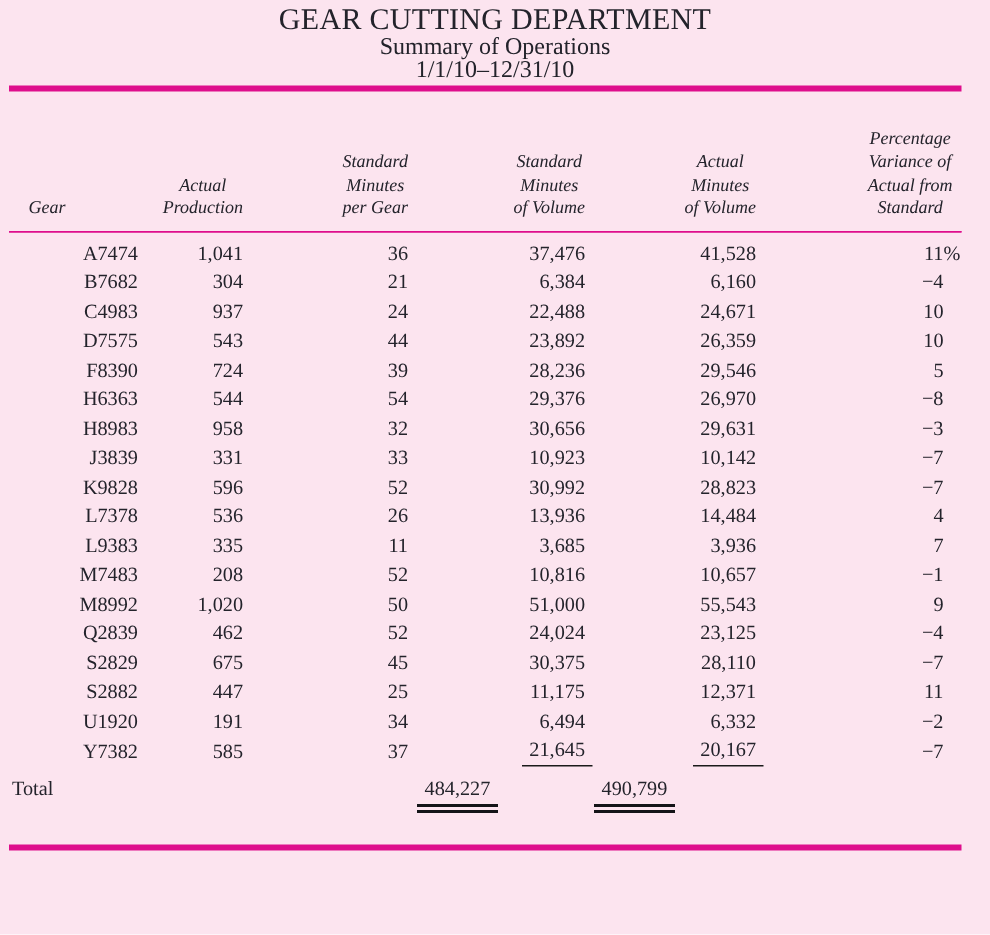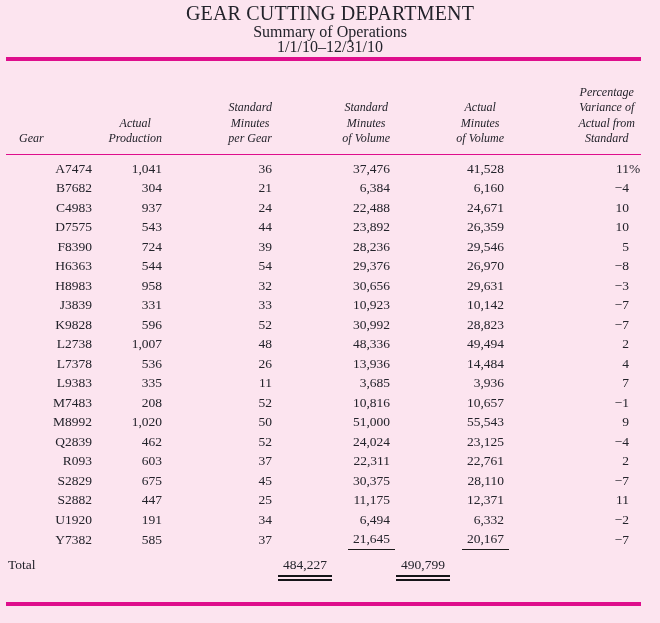--- a/index.html
+++ b/index.html
@@ -152,28 +152,20 @@
         </tr>
         <tr>
           <td class="gear">K9828</td>
           <td>596</td>
           <td>52</td>
           <td>30,992</td>
           <td>28,823</td>
           <td class="var"><span>−7</span><span class="suf"></span></td>
         </tr>
         <tr>
-          <td class="gear">L2738</td>
-          <td>1,007</td>
-          <td>48</td>
-          <td>48,336</td>
-          <td>49,494</td>
-          <td class="var"><span>2</span><span class="suf"></span></td>
-        </tr>
-        <tr>
           <td class="gear">L7378</td>
           <td>536</td>
           <td>26</td>
           <td>13,936</td>
           <td>14,484</td>
           <td class="var"><span>4</span><span class="suf"></span></td>
         </tr>
         <tr>
           <td class="gear">L9383</td>
           <td>335</td>
@@ -198,28 +190,20 @@
           <td>55,543</td>
           <td class="var"><span>9</span><span class="suf"></span></td>
         </tr>
         <tr>
           <td class="gear">Q2839</td>
           <td>462</td>
           <td>52</td>
           <td>24,024</td>
           <td>23,125</td>
           <td class="var"><span>−4</span><span class="suf"></span></td>
-        </tr>
-        <tr>
-          <td class="gear">R093</td>
-          <td>603</td>
-          <td>37</td>
-          <td>22,311</td>
-          <td>22,761</td>
-          <td class="var"><span>2</span><span class="suf"></span></td>
         </tr>
         <tr>
           <td class="gear">S2829</td>
           <td>675</td>
           <td>45</td>
           <td>30,375</td>
           <td>28,110</td>
           <td class="var"><span>−7</span><span class="suf"></span></td>
         </tr>
         <tr>

